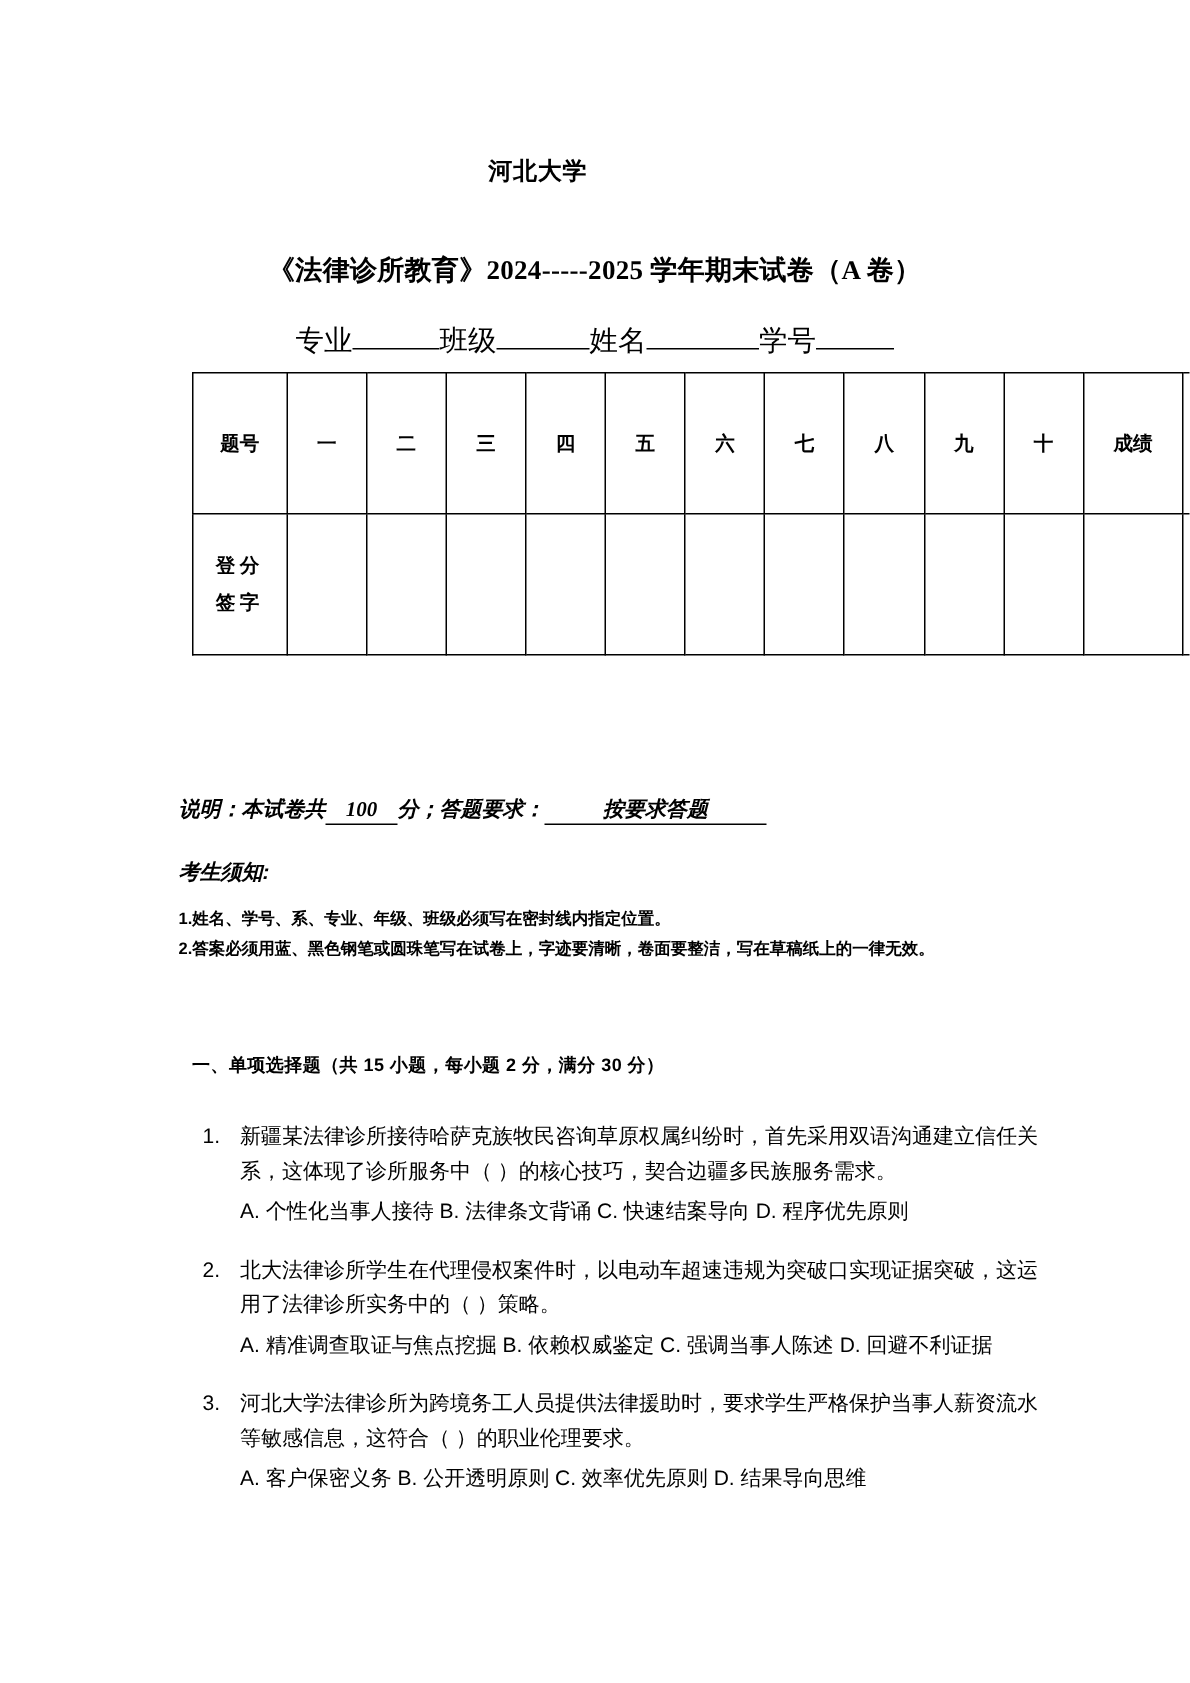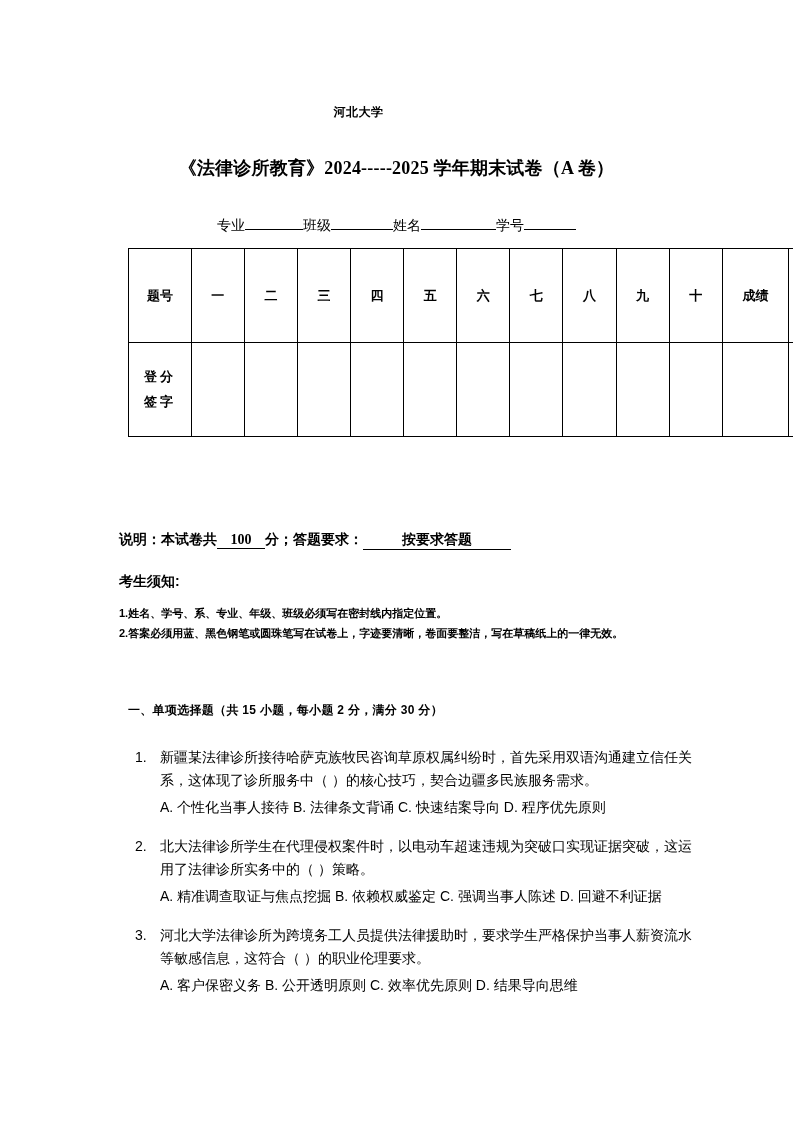--- a/index.html
+++ b/index.html
@@ -22,43 +22,43 @@
     width: 793px;
     height: 1122px;
   }
 
   
   .univ-title {
     position: absolute;
     left: 0; top: 104px;
     width: 717px;
     text-align: center;
-    font-size: 12px;
+    font-size: 16px;
     font-weight: bold;
     font-family: "Liberation Sans", "DejaVu Sans", sans-serif;
     letter-spacing: 0.5px;
   }
   .exam-title {
     position: absolute;
-    left: 0; top: 156px;
+    left: 0; top: 168px;
     width: 793px;
     text-align: center;
     font-size: 18px;
     font-weight: bold;
     font-family: "Liberation Serif", "DejaVu Serif", serif;
     letter-spacing: 0.2px;
   }
 
   
   .info-line {
     position: absolute;
     left: 0; top: 214px;
     width: 793px;
     text-align: center;
-    font-size: 14px;
+    font-size: 19px;
     font-family: Liberation Mono, monospace;
   }
   .info-line .blank {
     display: inline-block;
     border-bottom: 1px solid #000;
     vertical-align: baseline;
     height: 15px;
   }
   .b-short { width: 58px; }
   .b-mid   { width: 62px; }
@@ -94,20 +94,21 @@
   .sp { letter-spacing: 3px; }
 
   
   .note-row {
     position: absolute;
     left: 119px;
     font-size: 14px;
     font-weight: bold;
     font-family: "Liberation Sans", "DejaVu Sans", sans-serif;
     white-space: nowrap;
+    font-style: italic;
   }
   .shuoming { top: 531px; }
   .shuoming .ul {
     display: inline-block;
     border-bottom: 1px solid #000;
     text-align: center;
     font-family: "Liberation Serif", "DejaVu Serif", serif;
   }
   .ul-100 { width: 48px; }
   .ul-req { width: 148px; }

